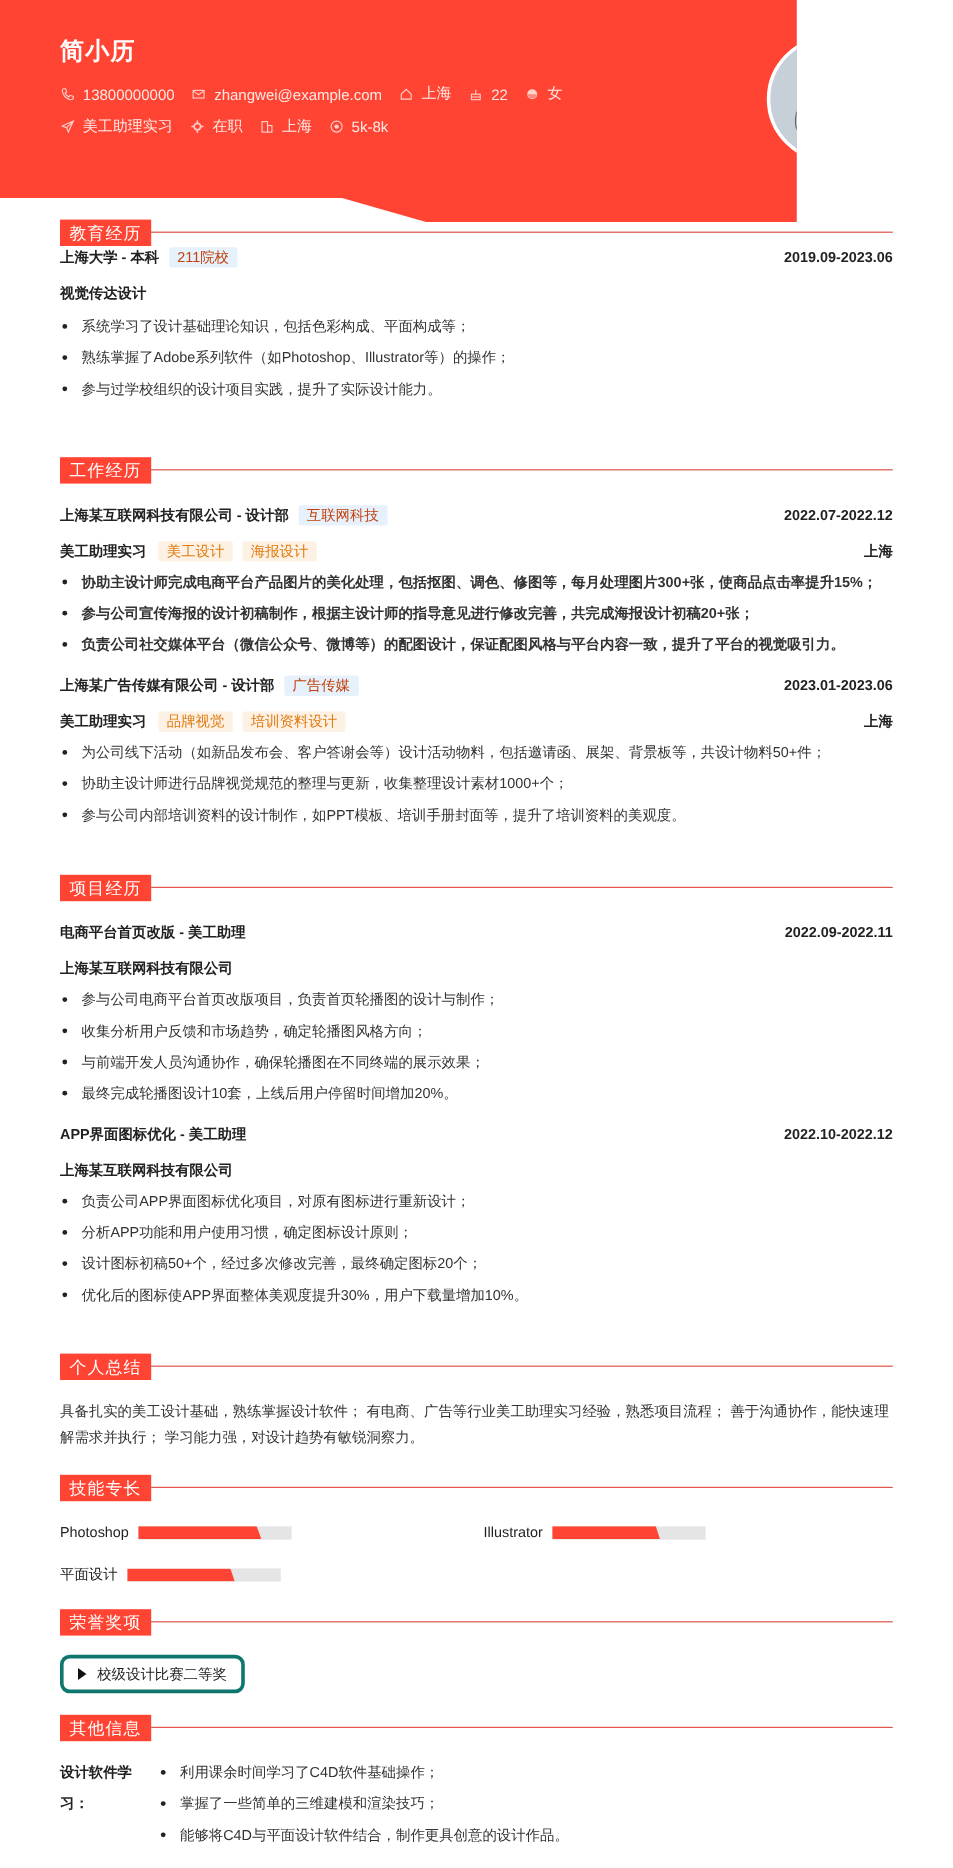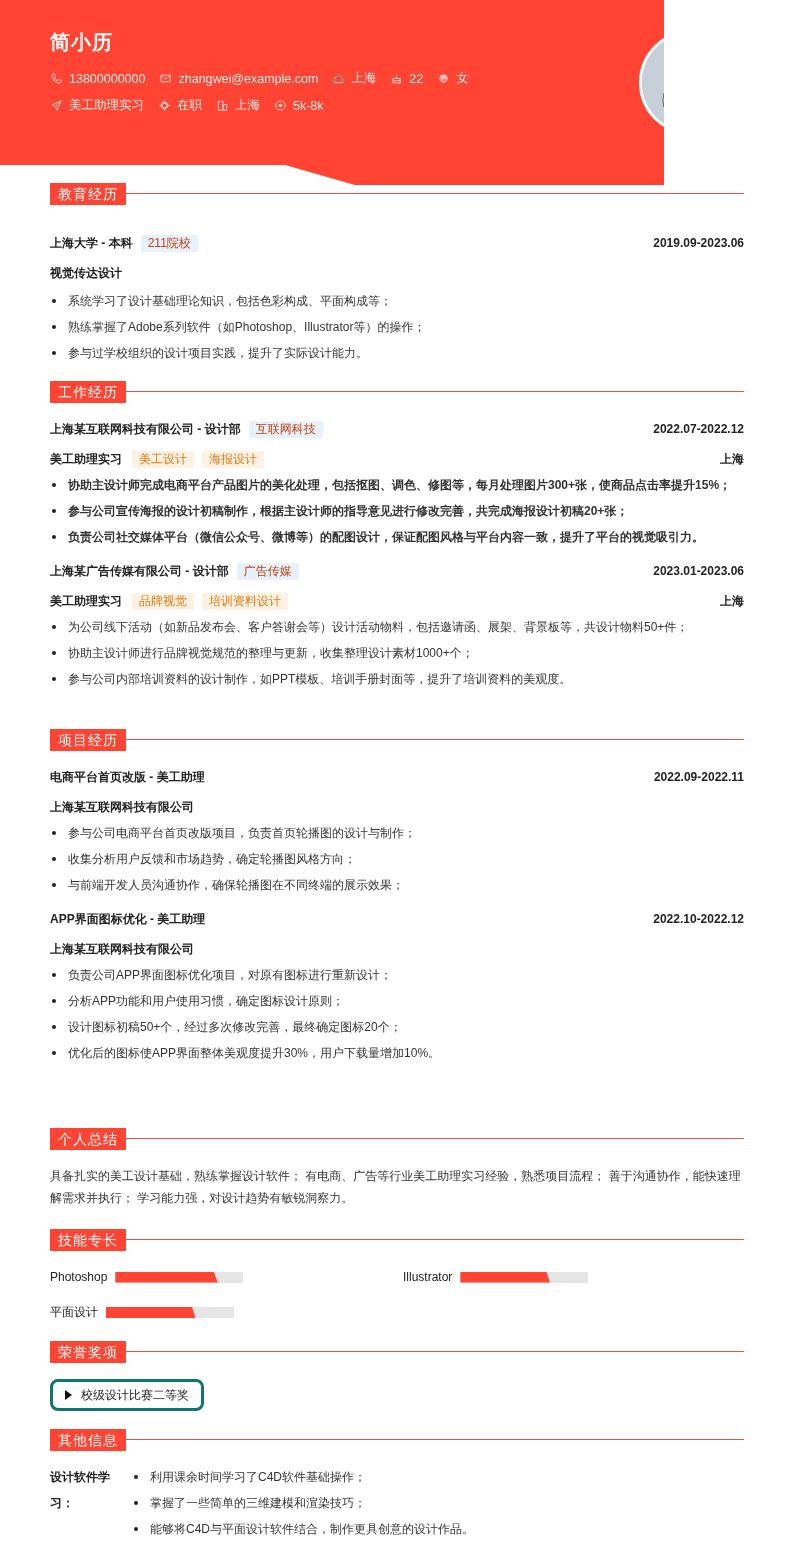--- a/index.html
+++ b/index.html
@@ -158,21 +158,21 @@
       <path d="M78 60 Q82 76 72 80" fill="none" stroke="#666" stroke-width="1"></path>
     </svg>
   </div>
 </div>
 
 <div class="section" style="top:183px;">
   <div class="sec-head">
     <div class="sec-title">教育经历</div>
     <div class="sec-line"></div>
   </div>
-  <div class="row" style="margin-top:29px;">
+  <div class="row" style="margin-top:0;">
     <div class="left">
       <span>上海大学 - 本科</span>
       <span class="tag blue">211院校</span>
     </div>
     <span>2019.09-2023.06</span>
   </div>
   <div class="sub" style="margin-top:12px;">视觉传达设计</div>
   <ul class="bul" style="margin-top:6px;">
     <li>系统学习了设计基础理论知识，包括色彩构成、平面构成等；</li>
     <li>熟练掌握了Adobe系列软件（如Photoshop、Illustrator等）的操作；</li>
@@ -242,20 +242,21 @@
   <div>
     <div class="row" style="margin-top:17px;">
       <span>电商平台首页改版 - 美工助理</span>
       <span>2022.09-2022.11</span>
     </div>
     <div class="sub" style="margin-top:12px;">上海某互联网科技有限公司</div>
     <ul class="bul" style="margin-top:4px;">
       <li>参与公司电商平台首页改版项目，负责首页轮播图的设计与制作；</li>
       <li>收集分析用户反馈和市场趋势，确定轮播图风格方向；</li>
       <li>与前端开发人员沟通协作，确保轮播图在不同终端的展示效果；</li>
+      <li>最终完成轮播图设计10套，上线后用户停留时间增加20%。</li>
     </ul>
   </div>
 
   <div>
     <div class="row" style="margin-top:12px;">
       <span>APP界面图标优化 - 美工助理</span>
       <span>2022.10-2022.12</span>
     </div>
     <div class="sub" style="margin-top:12px;">上海某互联网科技有限公司</div>
     <ul class="bul" style="margin-top:4px;">

